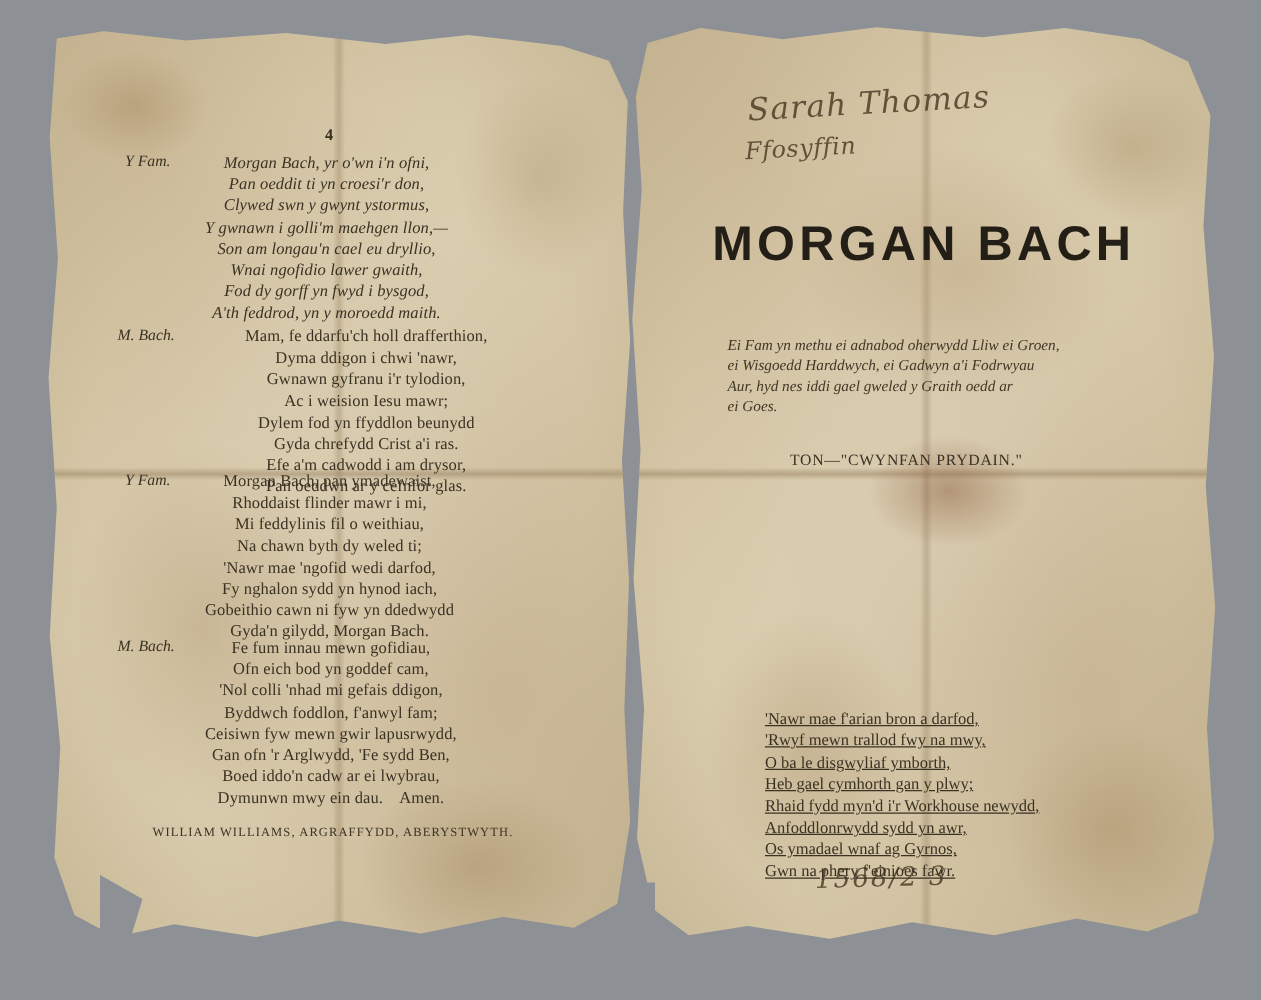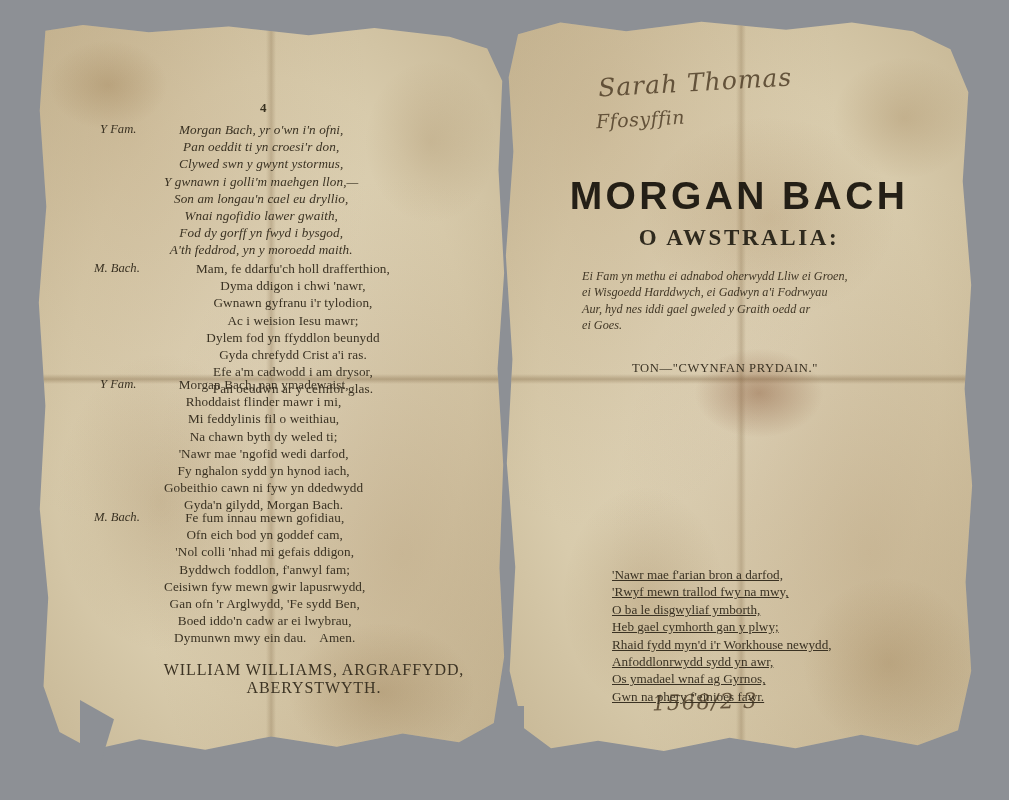--- a/index.html
+++ b/index.html
@@ -76,21 +76,21 @@
     line-height: 17.2px;
     white-space: pre;
     letter-spacing: 0.1px;
   }
   .speaker {
     font-style: italic;
     font-size: 12.6px;
   }
   .imprint {
     position: absolute;
-    font-size: 16px;
+    font-size: 10px;
     letter-spacing: 0.9px;
     color: #3d3424;
     text-align: center;
   }
 
   
   .t-dychweliad {
     position: absolute;
     font-size: 24px;
     letter-spacing: 2.2px;
@@ -223,21 +223,20 @@
     <div class="stain" style="left:190px; top:330px; width:130px; height:90px; background:radial-gradient(ellipse,rgba(128,78,46,0.42),rgba(128,78,46,0) 70%);"></div>
     <div class="stain" style="left:60px; top:470px; width:160px; height:220px; background:radial-gradient(ellipse,rgba(150,120,78,0.26),rgba(150,120,78,0) 72%);"></div>
     <div class="stain" style="left:300px; top:560px; width:170px; height:170px; background:radial-gradient(ellipse,rgba(150,118,74,0.30),rgba(150,118,74,0) 72%);"></div>
     <div class="stain" style="left:330px; top:40px; width:140px; height:120px; background:radial-gradient(ellipse,rgba(150,118,74,0.26),rgba(150,118,74,0) 72%);"></div>
 
     <div id="hand-name" class="hand" style="left:94px; top:50px;">Sarah Thomas</div>
     <div id="hand-place" class="hand" style="left:92px; top:90px;">Ffosyffin</div>
     <div id="hand-ref" class="hand" style="left:148px; top:672px;">1568/2 3</div>
 
     <div class="t-morgan" style="left:28px; top:156px; width:414px; text-align:center;">MORGAN BACH</div>
-    <div class="t-awstralia" style="left:28px; top:207px; width:414px; text-align:center;">O AWSTRALIA:</div>
 
     <div class="t-sub" style="left:78px; top:250px;">Ei Fam yn methu ei adnabod oherwydd Lliw ei Groen,
 ei Wisgoedd Harddwych, ei Gadwyn a'i Fodrwyau
 Aur, hyd nes iddi gael gweled y Graith oedd ar
 ei Goes.</div>
 
     <div class="t-ton" style="left:128px; top:343px;">TON—"CWYNFAN PRYDAIN."</div>
 
     <div class="r-verse" style="left: 108px; top: 548px; text-align: left; text-decoration: underline;">'Nawr mae f'arian bron a darfod,
 'Rwyf mewn trallod fwy na mwy,

